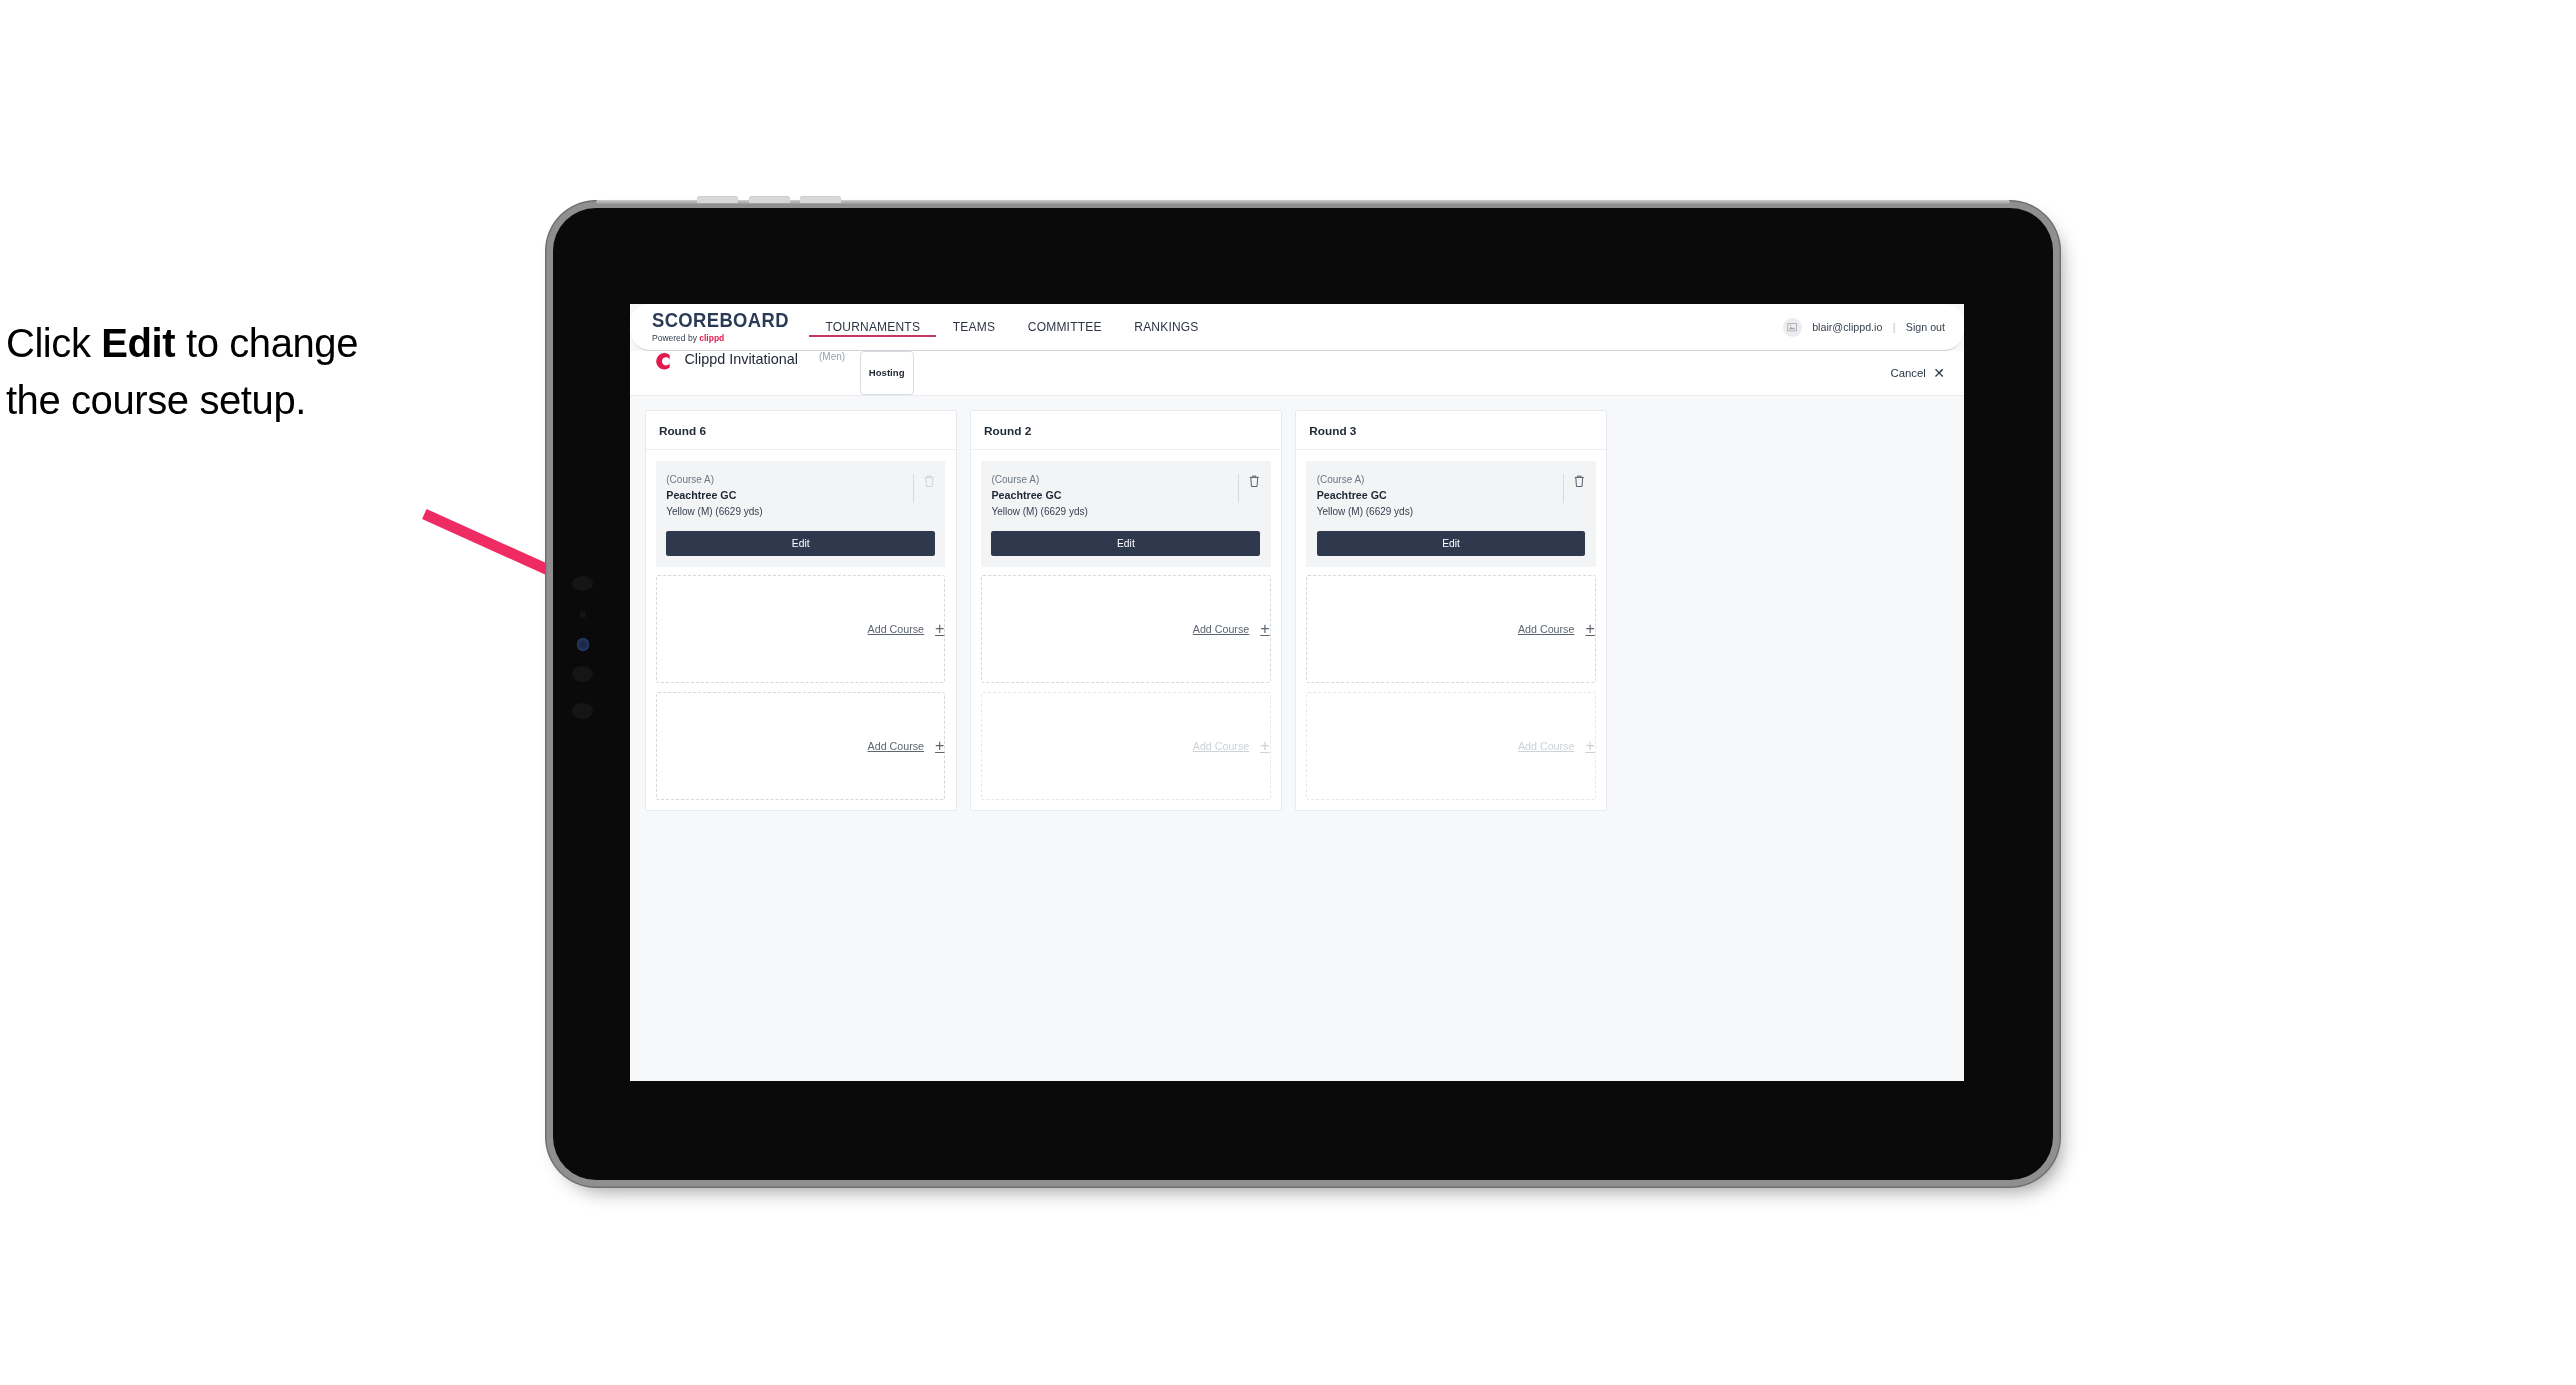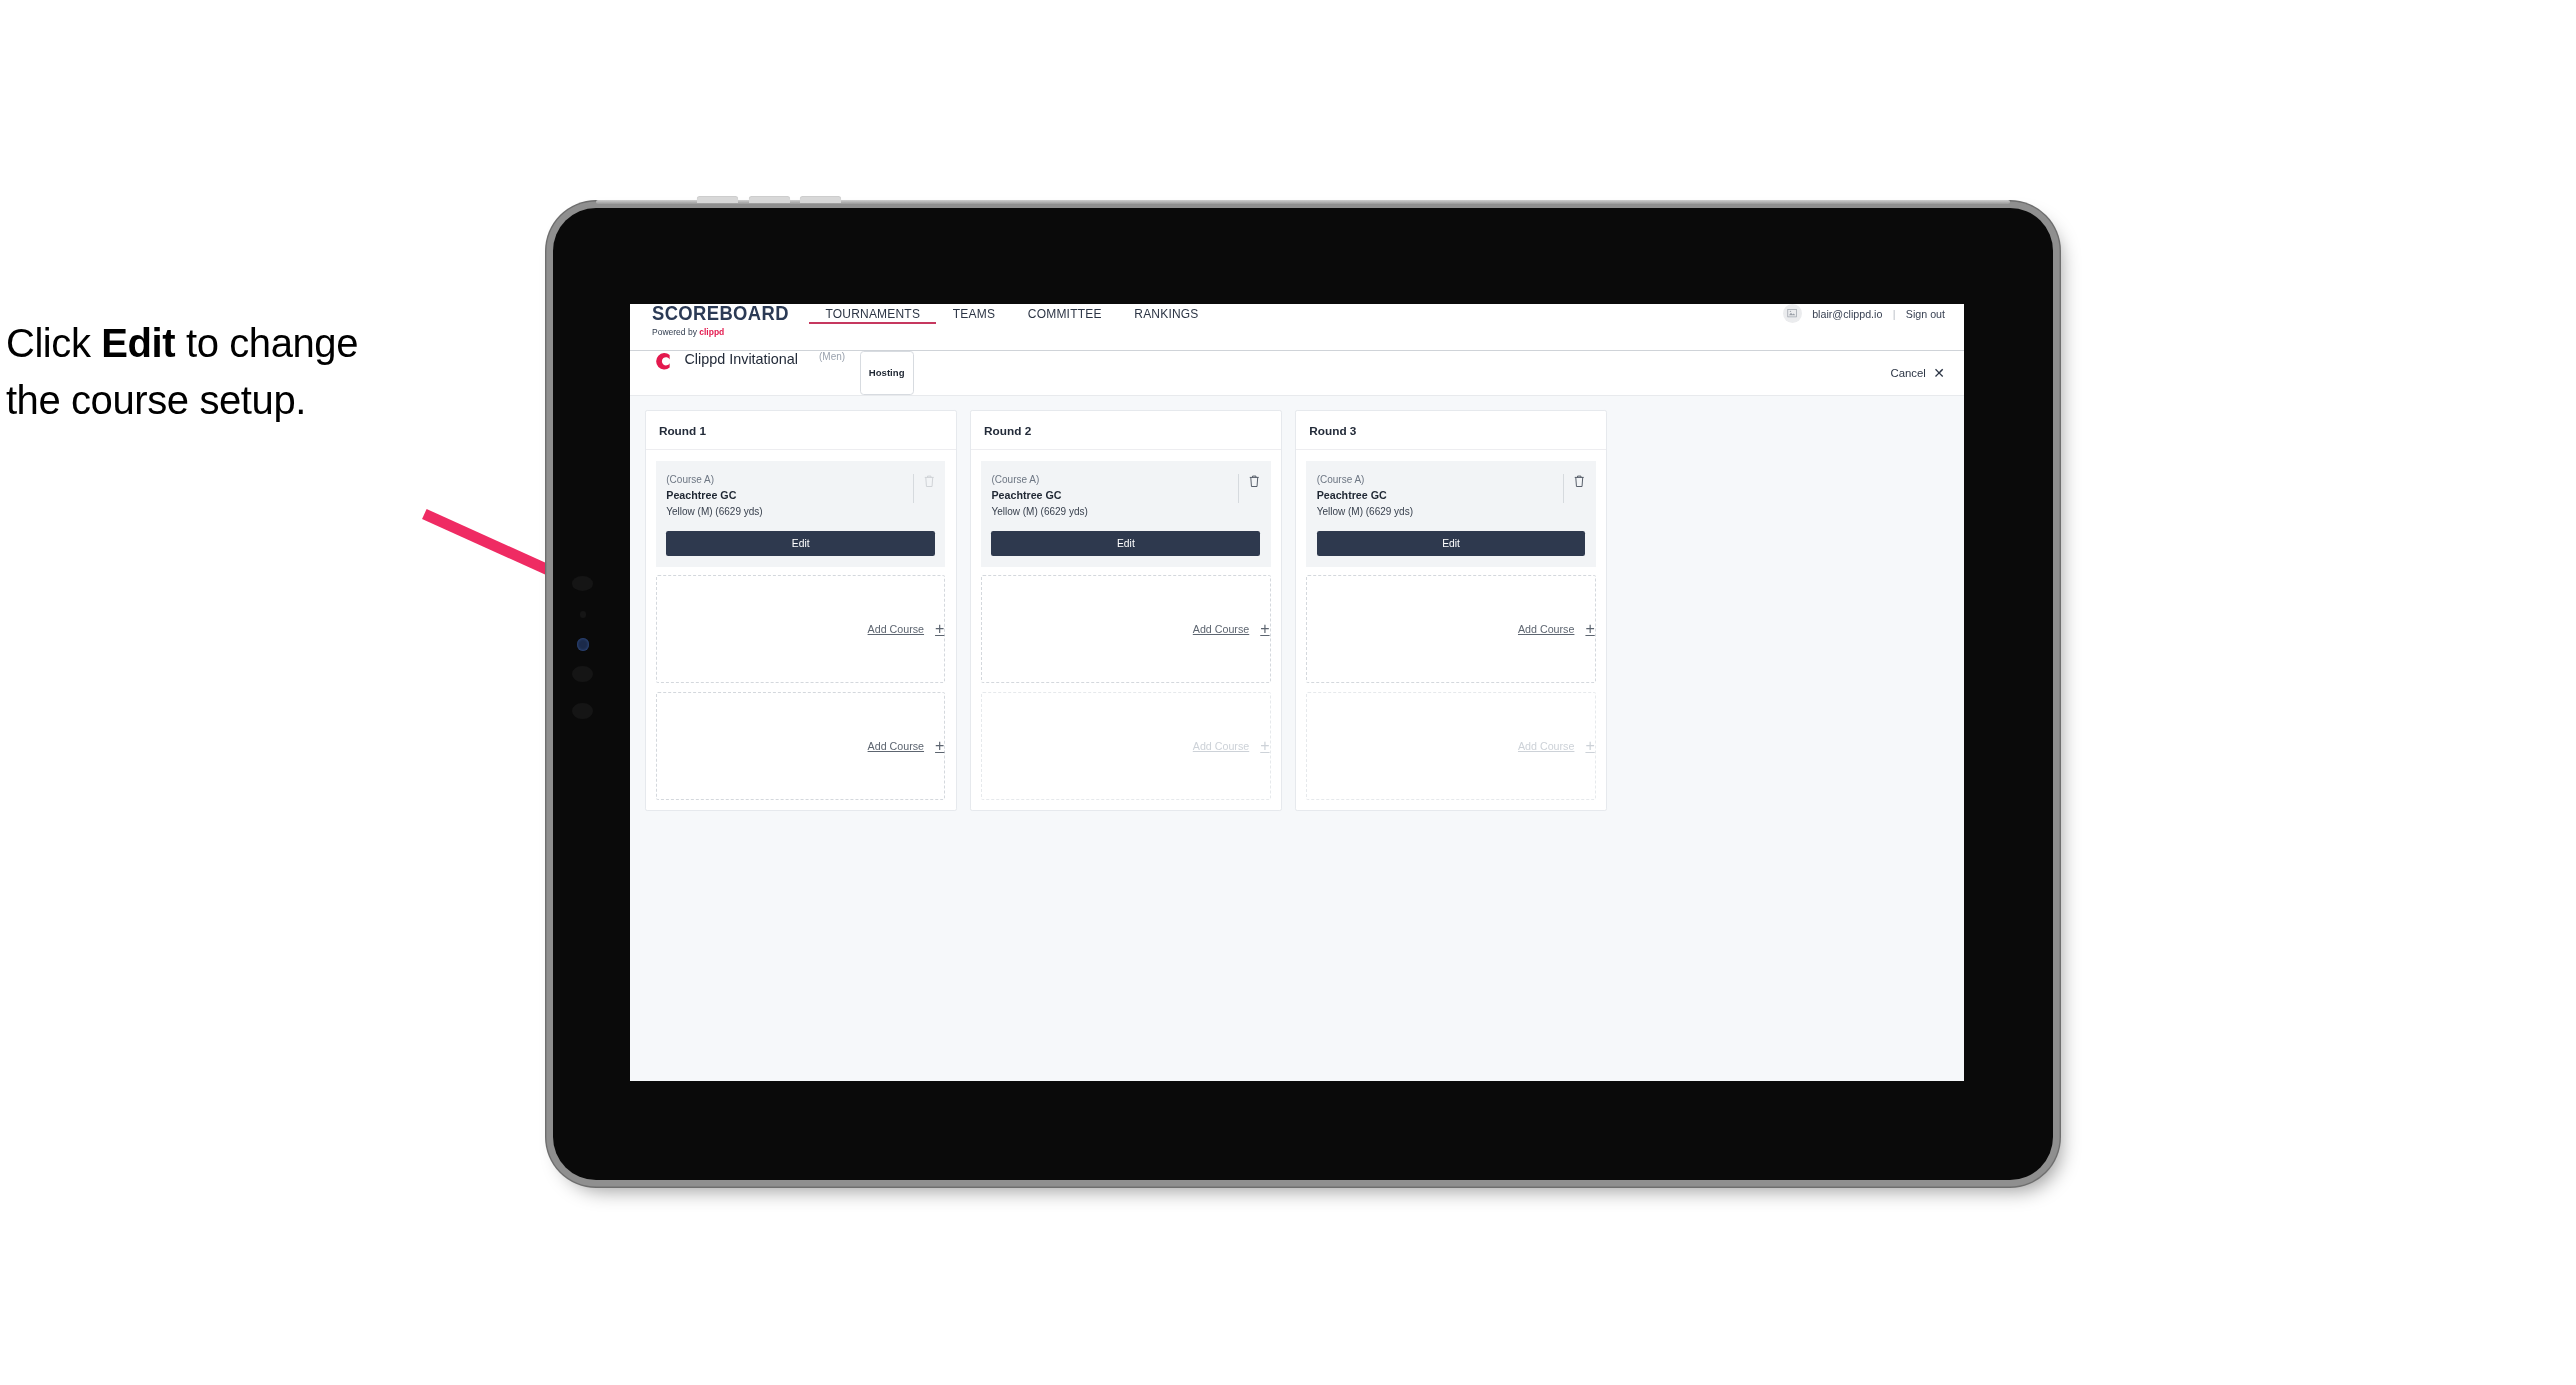--- a/index.html
+++ b/index.html
@@ -81,23 +81,24 @@
     width:1334px; height:777px;
     background:#f6f8fa;
     overflow:hidden;
   }
 
   
   .appbar{
     height:46px;
     background:#ffffff;
     display:flex;
-    align-items:flex-start;
+    align-items:center;
     border-bottom:0.7px solid #cfd3d8;
     position:relative;
+    border-radius:20px;
   }
   .brand{
     display:flex;flex-direction:column;justify-content:center;
     padding:0 20.6px 0 22px;
     min-width:110px;
   }
   .brand-main{
     font-size:18.4px;
     font-weight:bold;
     letter-spacing:0.4px;
@@ -330,21 +331,21 @@
       <div class="cancel-btn">
         <span>Cancel</span>
         <span class="cancel-x">✕</span>
       </div>
     </div>
 
 
     <div class="content">
 
       <div class="round-col">
-        <div class="round-head">Round 1</div>
+        <div class="round-head">Round 6</div>
         <div class="round-body">
           <div class="course-card">
             <div class="course-top">
               <div class="course-info">
                 <div class="course-label">(Course A)</div>
                 <div class="course-name">Peachtree GC</div>
                 <div class="course-tee">Yellow (M) (6629 yds)</div>
               </div>
               <div class="course-actions">
                 <div class="vsep"></div>

